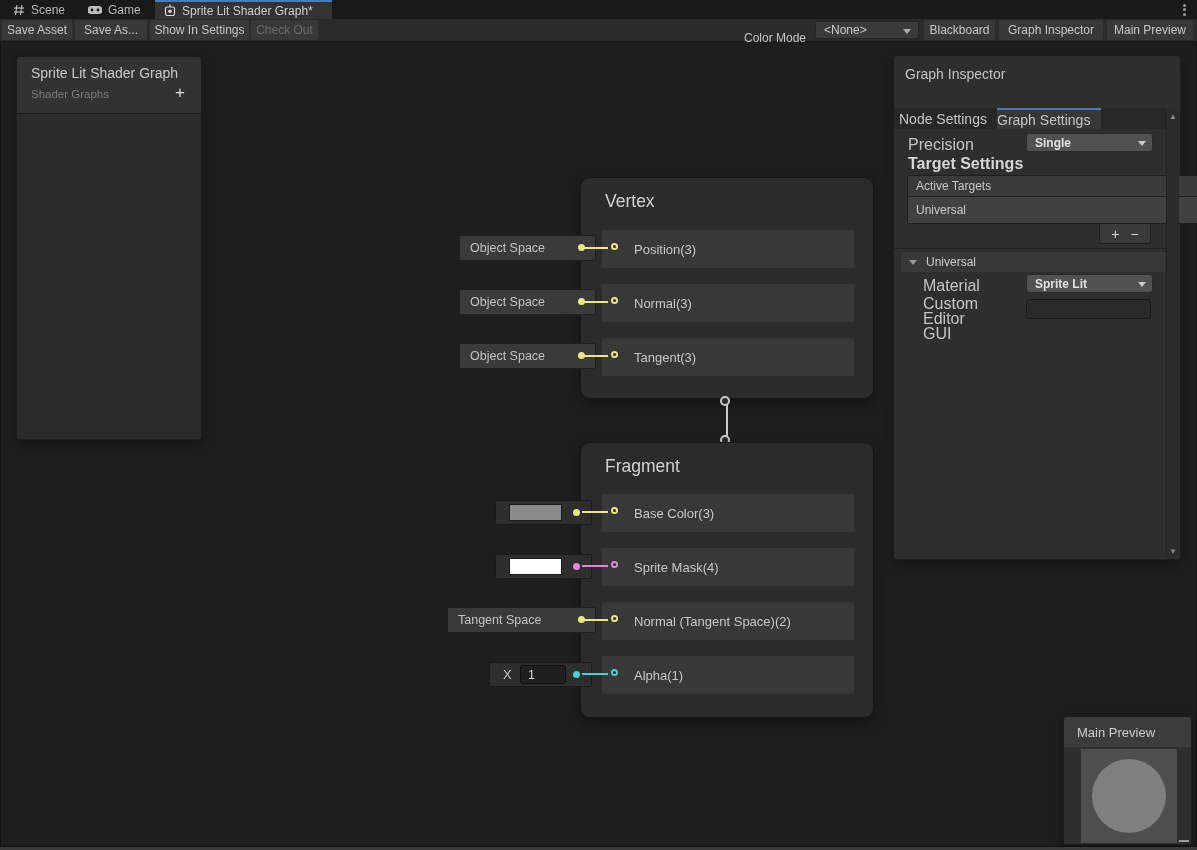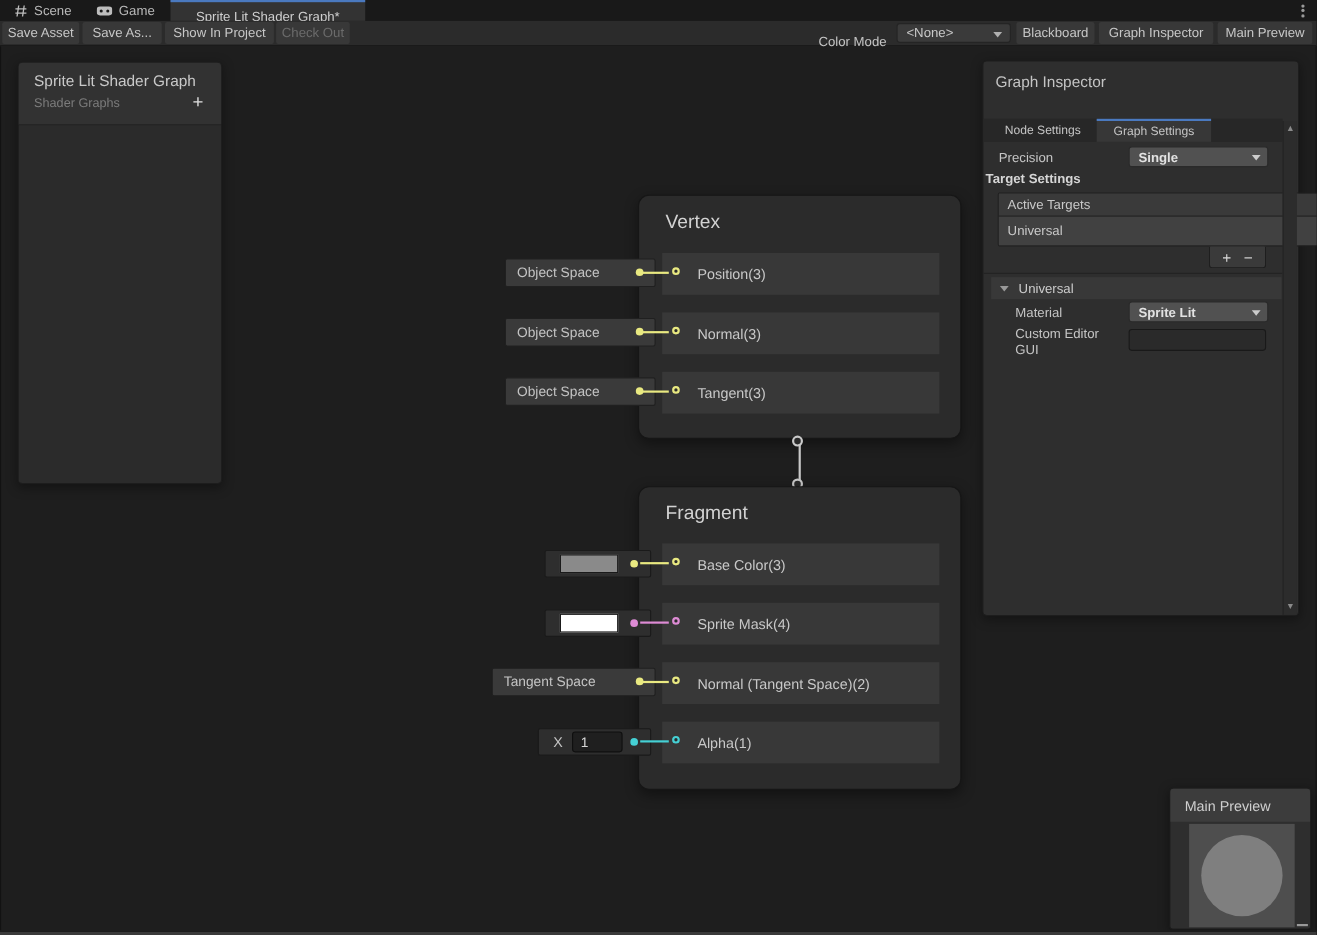--- a/index.html
+++ b/index.html
@@ -53,23 +53,23 @@
   .numwidget .dot { position:absolute; right:11px; top:8px; }
 
   
   .vedge { position:absolute; left:726px; top:402px; width:2px; height:39px; background:#c9c9c9; }
   .vring { position:absolute; width:10px; height:10px; border:2px solid #c9c9c9; border-radius:50%; background:#2a2a2a; }
 
   
   .inspector { position:absolute; left:893px; top:55px; width:288px; height:505px; background:#2e2e2e; border:1px solid #1d1d1d; border-radius:4px; box-shadow:0 3px 10px rgba(0,0,0,.35); }
   .insp-title { position:absolute; left:11px; top:10px; font-size:14px; color:#c4c4c4; }
   .insp-tabstrip { position:absolute; left:0; top:52px; right:14px; height:21px; background:#272727; }
-  .insp-tab { position:absolute; top:0; height:21px; display:flex; align-items:center; justify-content:center; font-size:11px; color:#c5c5c5; }
+  .insp-tab { position:absolute; top:0; height:21px; display:flex; align-items:center; justify-content:flex-start; font-size:14px; color:#c5c5c5; }
   .insp-tab.active { background:#373737; border-top:2px solid #4A79BF; }
-  .insp-label { position:absolute; font-size:12px; color:#c5c5c5; }
+  .insp-label { position:absolute; font-size:16px; color:#c5c5c5; }
   .insp-bold { font-weight:bold; color:#d6d6d6; }
   .dropdown { position:absolute; height:19px; background:#515151; border:1px solid #2a2a2a; border-radius:3px; color:#e2e2e2; font-size:12px; font-weight:bold; display:flex; align-items:center; padding:0 8px; }
   .dropdown .arr { position:absolute; right:6px; top:7px; border-top-color:#cccccc; }
   .targetsbox { position:absolute; left:13px; top:119px; width:300px; border:1px solid #1e1e1e; border-radius:2px; }
   .targets-head { height:21px; background:#3a3a3a; border-bottom:1px solid #1e1e1e; color:#c9c9c9; font-size:12px; display:flex; align-items:center; padding-left:8px; }
   .targets-row { height:26px; background:#414141; color:#c9c9c9; font-size:12px; display:flex; align-items:center; padding-left:8px; }
   .plusminus { position:absolute; left:205px; top:168px; width:52px; height:20px; background:#3a3a3a; border:1px solid #1e1e1e; border-top:none; border-radius:0 0 3px 3px; display:flex; align-items:center; justify-content:space-evenly; color:#d8d8d8; font-size:14px; }
   .insp-divider { position:absolute; left:0; right:14px; top:192px; height:1px; background:#232323; }
   .foldout { position:absolute; left:7px; right:15px; top:196px; height:20px; background:#383838; display:flex; align-items:center; color:#cccccc; font-size:12px; }
   .tri-down { width:0; height:0; border-left:4px solid transparent; border-right:4px solid transparent; border-top:5px solid #999999; margin:0 9px 0 8px; }
@@ -104,21 +104,21 @@
       <span>Scene</span>
     </div>
     <div class="tab" style="left:79px;">
       <svg width="14" height="10" viewBox="0 0 14 10">
           <path d="M3 1 h8 a3 3.5 0 0 1 0 8 h-8 a3 3.5 0 0 1 0 -8 z" fill="#bdbdbd"></path>
           <circle cx="4" cy="5" r="1.4" fill="#191919"></circle>
           <circle cx="10" cy="5" r="1.4" fill="#191919"></circle>
         </svg>
       <span>Game</span>
     </div>
-    <div class="tab active" style="left:155px; width:177px;flex-direction:column;">
+    <div class="tab active" style="left:155px; width:177px;">
       <svg width="12" height="13" viewBox="0 0 12 13">
           <g stroke="#d6d6d6" fill="none" stroke-width="1.2">
             <rect x="1.5" y="3" width="9" height="8.5" rx="1.5"></rect>
             <line x1="6" y1="0.5" x2="6" y2="3"></line>
           </g>
           <circle cx="6" cy="7.2" r="1.8" fill="#d6d6d6"></circle>
         </svg>
       <span>Sprite Lit Shader Graph*</span>
     </div>
     <div class="kebab">
@@ -129,21 +129,21 @@
   </div>
 
   <div class="toolbar">
     <div class="tbtn" style="left:2px; width:70px;">
         <span>Save Asset</span>
       </div>
     <div class="tbtn" style="left:75px; width:72px;">
         <span>Save As...</span>
       </div>
     <div class="tbtn" style="left:150px; width:99px;">
-        <span>Show In Project</span>
+        <span>Show In Settings</span>
       </div>
     <div class="tbtn disabled" style="left:251px; width:67px;">
         <span>Check Out</span>
       </div>
 
     <div class="tlabel" style="left:744px;">Color Mode</div>
     <div class="tdrop" style="left:815px; width:104px;">
       <span>&lt;None&gt;</span>
       <span class="arr"></span>
     </div>
@@ -253,21 +253,21 @@
       <div class="insp-tab active" style="left:103px; width:104px;">
           <span>Graph Settings</span>
         </div>
     </div>
 
     <div class="insp-label" style="left:14px; top:80px;">Precision</div>
     <div class="dropdown" style="left:132px; top:77px; width:127px;">
       <span>Single</span>
       <span class="arr"></span>
     </div>
-    <div class="insp-label insp-bold" style="left:2px; top:99px;">Target Settings</div>
+    <div class="insp-label insp-bold" style="left:14px; top:99px;">Target Settings</div>
 
     <div class="targetsbox">
       <div class="targets-head">Active Targets</div>
       <div class="targets-row">Universal</div>
     </div>
     <div class="plusminus">
       <span>+</span>
       <span>−</span>
     </div>
 

